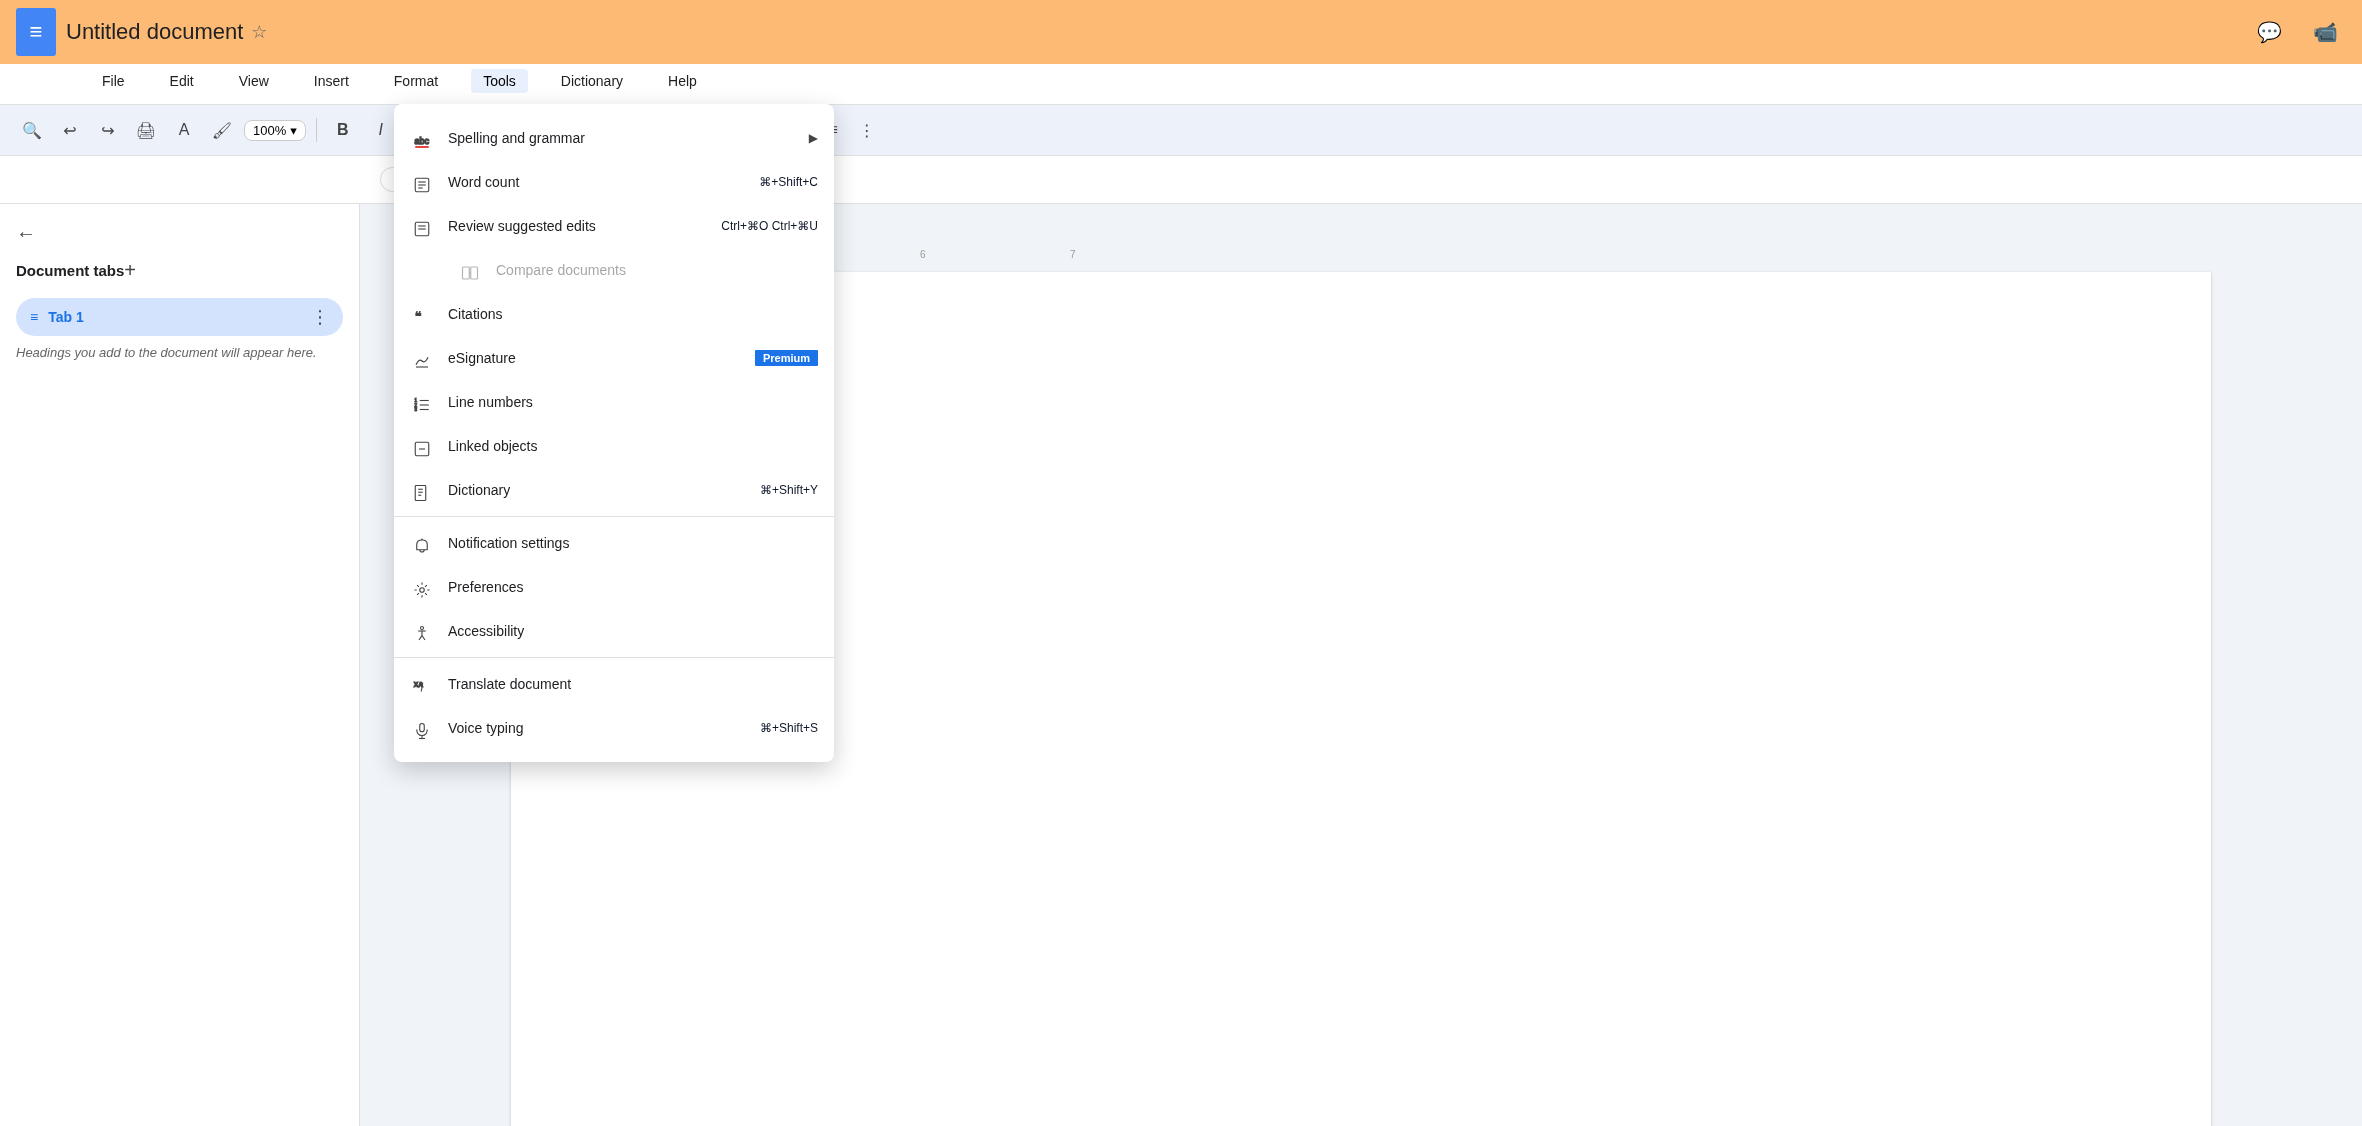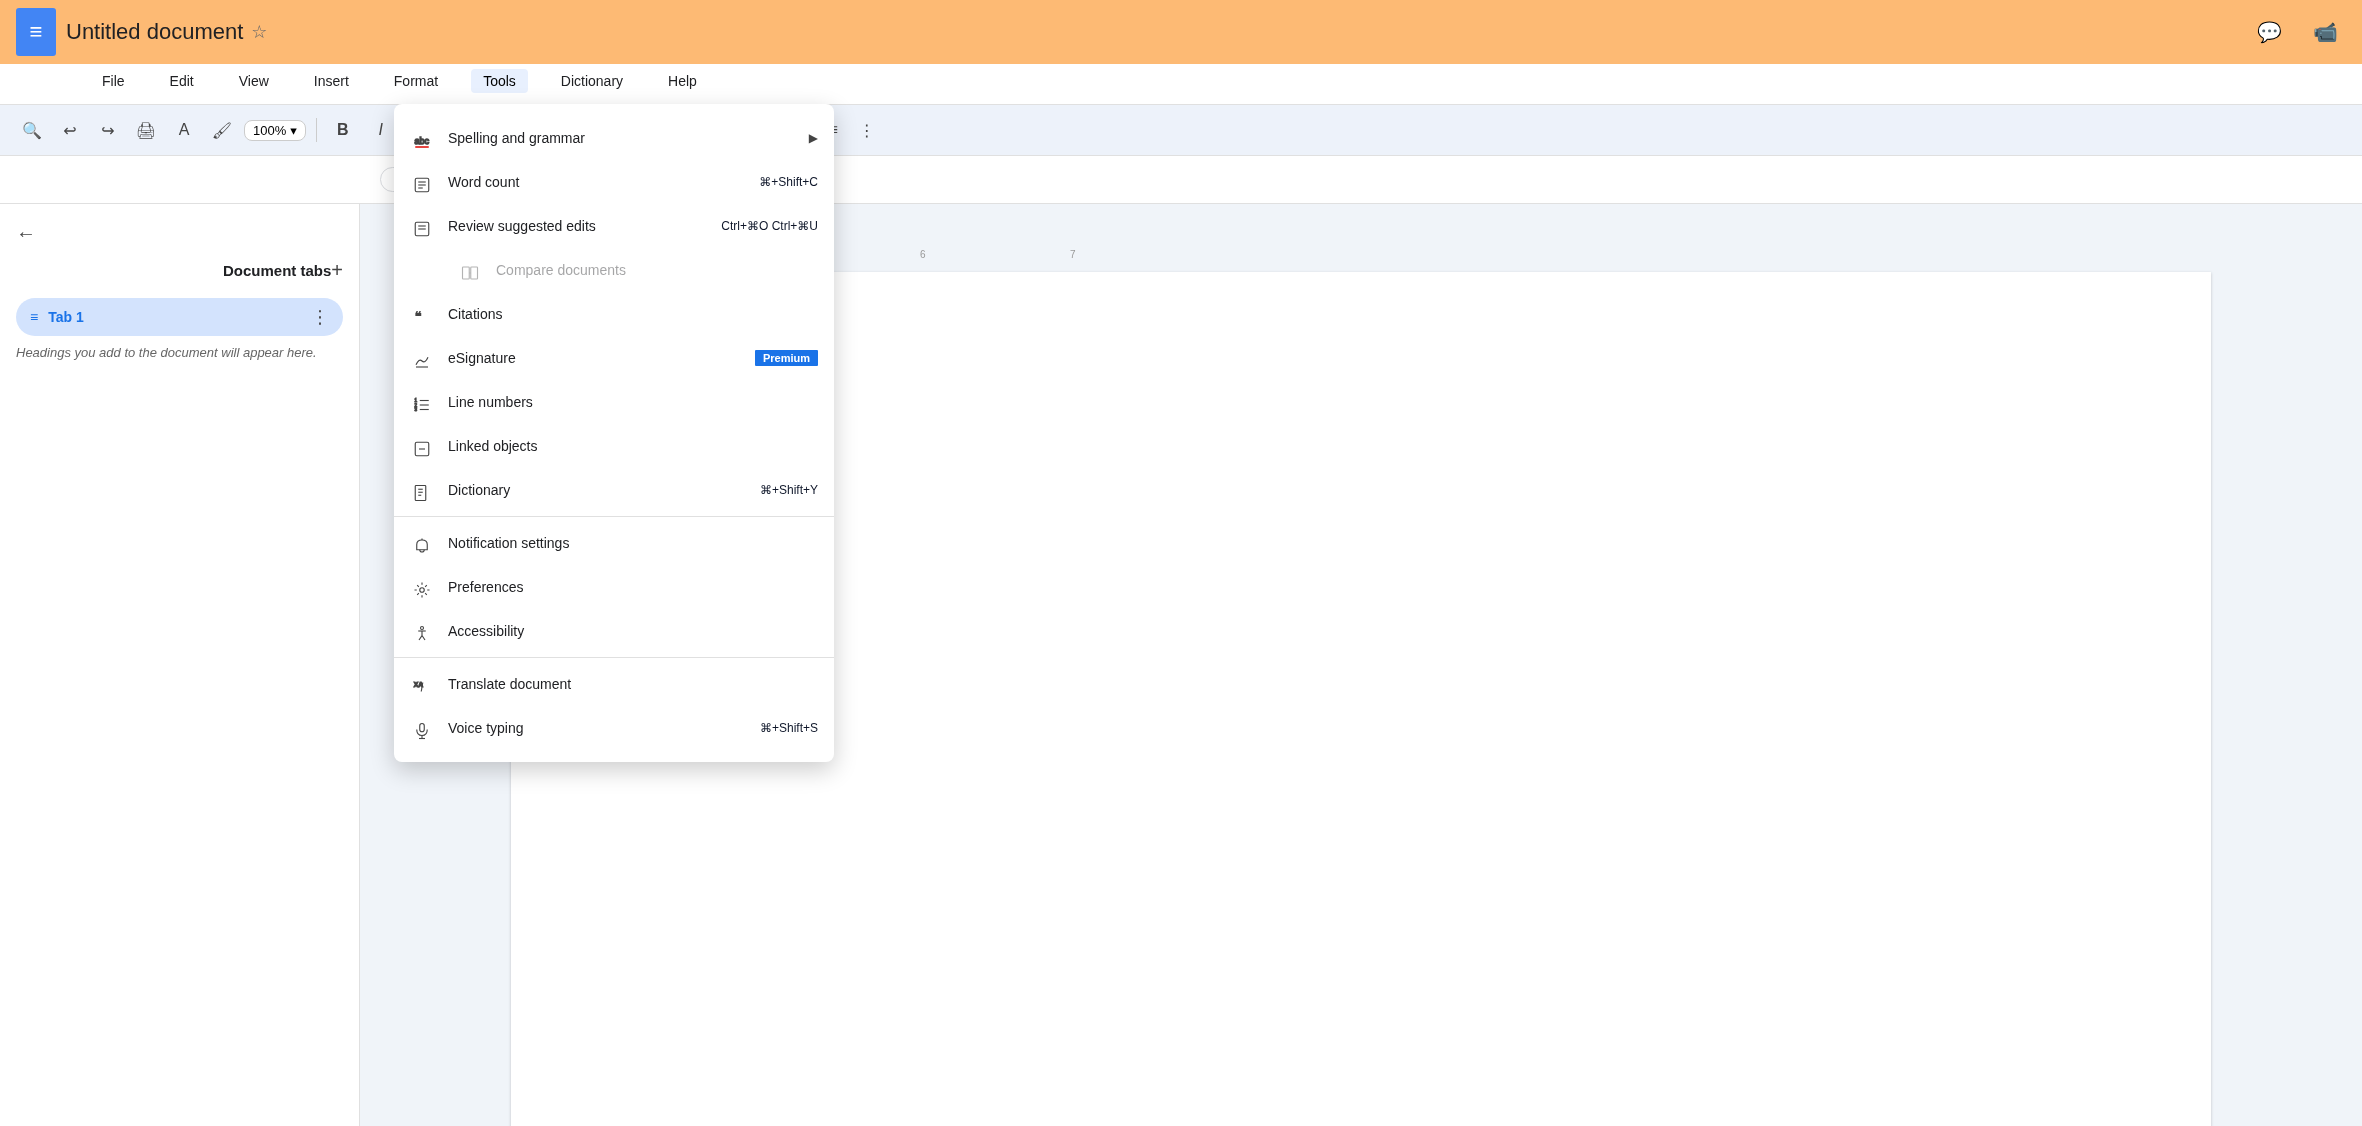--- a/index.html
+++ b/index.html
@@ -122,21 +122,21 @@
     }
     .sidebar-back {
       font-size: 20px;
       cursor: pointer;
       color: #444;
       margin-bottom: 16px;
     }
     .sidebar-title-row {
       display: flex;
       align-items: center;
-      justify-content: flex-end;
+      justify-content: flex-start;
       margin-bottom: 16px;
     }
     .sidebar-title { font-size: 15px; font-weight: 600; color: #202124; }
     .sidebar-add { font-size: 20px; color: #444; cursor: pointer; }
     .tab-item {
       display: flex;
       align-items: center;
       background: #d3e3fd;
       border-radius: 24px;
       padding: 8px 14px;

